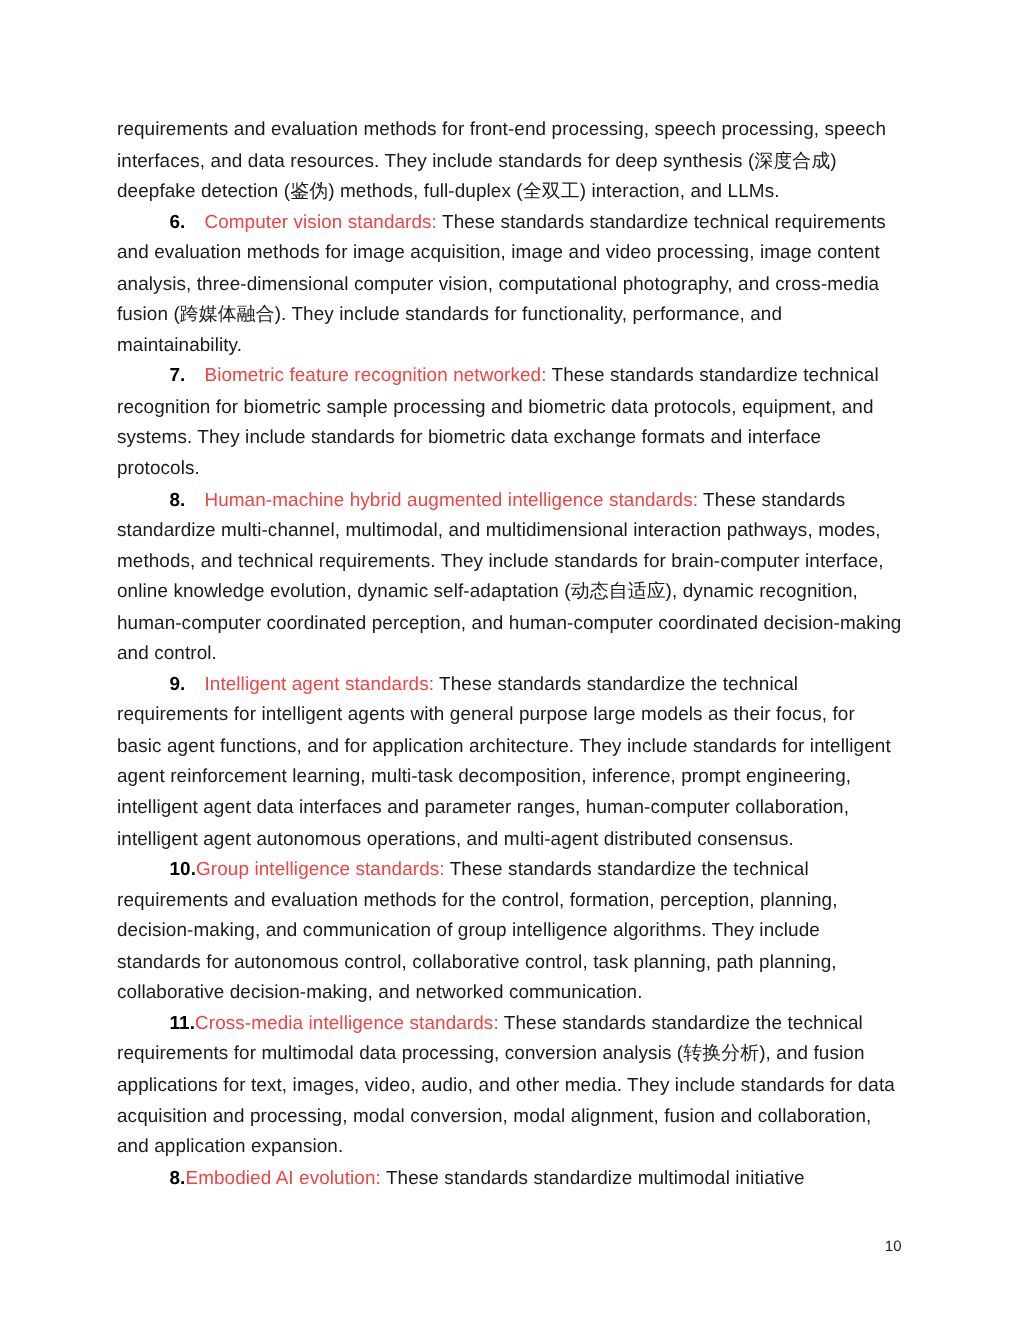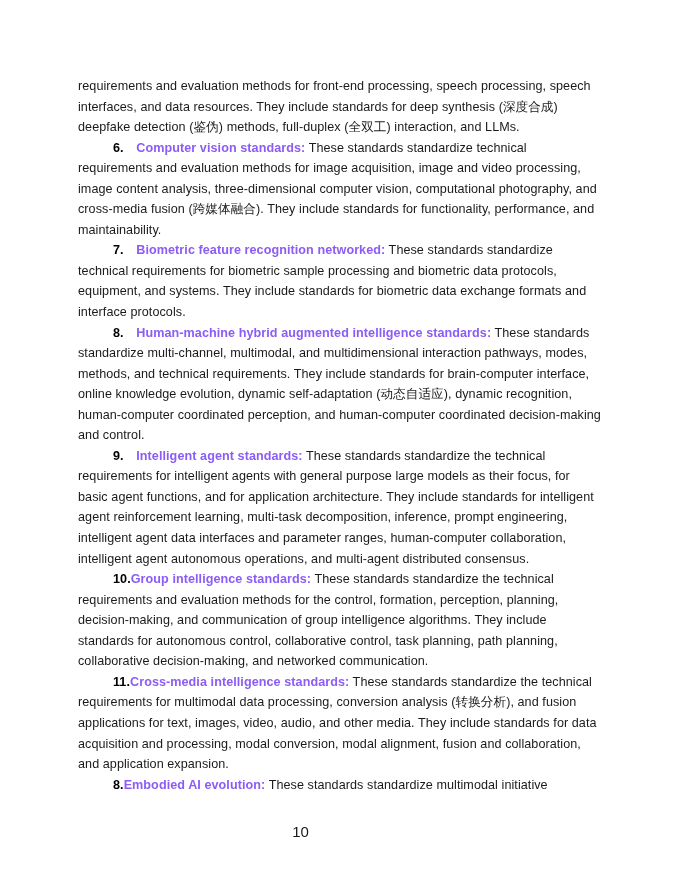--- a/index.html
+++ b/index.html
@@ -61,50 +61,50 @@
     margin-top: 0px;
   }
 
   .num {
     font-weight: bold;
     color: #000000;
     white-space: pre;
   }
 
   .lead {
-    font-weight: bold;
-    color: #8b5cf6;
+    font-weight: normal;
+    color: #ef4444;
   }
 
   #page-number {
     position: absolute;
     left: 0;
     top: 824px;
     width: 601px;
-    text-align: center;
-    font-size: 15px;
+    text-align: right;
+    font-size: 10px;
     line-height: 16px;
     color: #1a1a1a;
   }
 </style>
 </head>
 <body>
 
 <div id="page">
 
   <div id="content">
 
     <p class="para continuation">requirements and evaluation methods for front-end processing, speech processing, speech interfaces, and data resources. They include standards for deep synthesis (深度合成) deepfake detection (鉴伪) methods, full-duplex (全双工) interaction, and LLMs.</p>
 
     <p class="para listitem">
       <span class="num">6. </span><span class="lead">Computer vision standards:</span><span> These standards standardize technical requirements and evaluation methods for image acquisition, image and video processing, image content analysis, three-dimensional computer vision, computational photography, and cross-media fusion (跨媒体融合). They include standards for functionality, performance, and maintainability.</span>
     </p>
 
     <p class="para listitem">
-      <span class="num">7. </span><span class="lead">Biometric feature recognition networked:</span><span> These standards standardize technical requirements for biometric sample processing and biometric data protocols, equipment, and systems. They include standards for biometric data exchange formats and interface protocols.</span>
+      <span class="num">7. </span><span class="lead">Biometric feature recognition networked:</span><span> These standards standardize technical recognition for biometric sample processing and biometric data protocols, equipment, and systems. They include standards for biometric data exchange formats and interface protocols.</span>
     </p>
 
     <p class="para listitem">
       <span class="num">8. </span><span class="lead">Human-machine hybrid augmented intelligence standards:</span><span> These standards standardize multi-channel, multimodal, and multidimensional interaction pathways, modes, methods, and technical requirements. They include standards for brain-computer interface, online knowledge evolution, dynamic self-adaptation (动态自适应), dynamic recognition, human-computer coordinated perception, and human-computer coordinated decision-making and control.</span>
     </p>
 
     <p class="para listitem">
       <span class="num">9. </span><span class="lead">Intelligent agent standards:</span><span> These standards standardize the technical requirements for intelligent agents with general purpose large models as their focus, for basic agent functions, and for application architecture. They include standards for intelligent agent reinforcement learning, multi-task decomposition, inference, prompt engineering, intelligent agent data interfaces and parameter ranges, human-computer collaboration, intelligent agent autonomous operations, and multi-agent distributed consensus.</span>
     </p>
 

